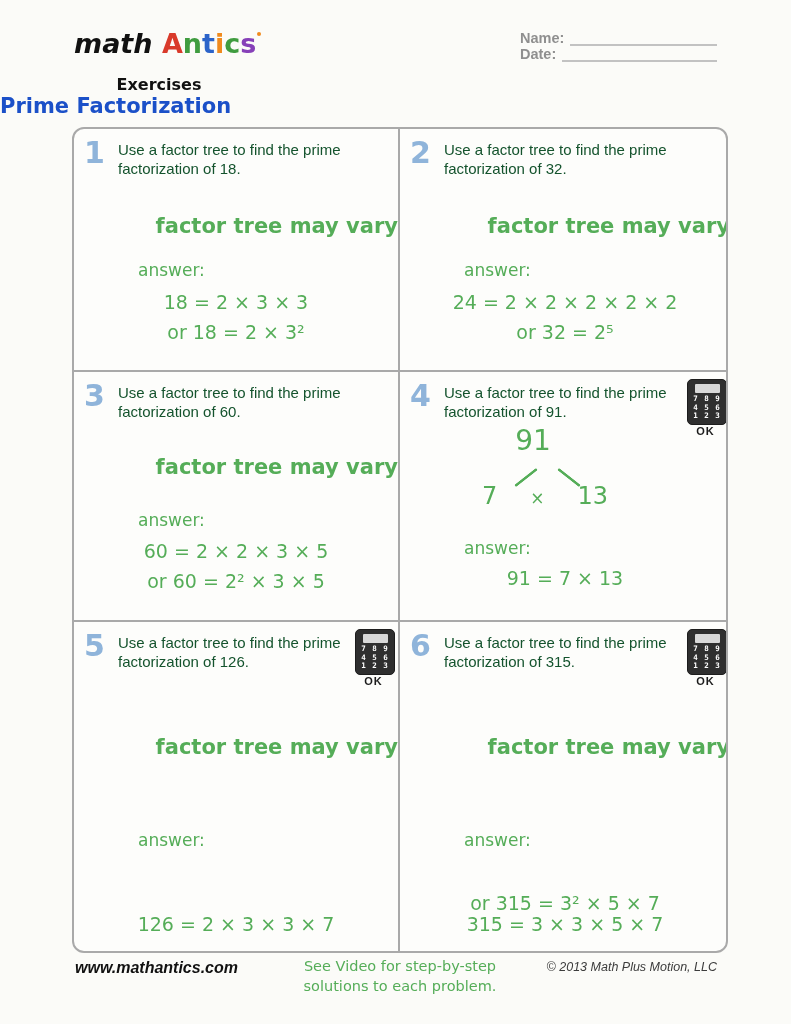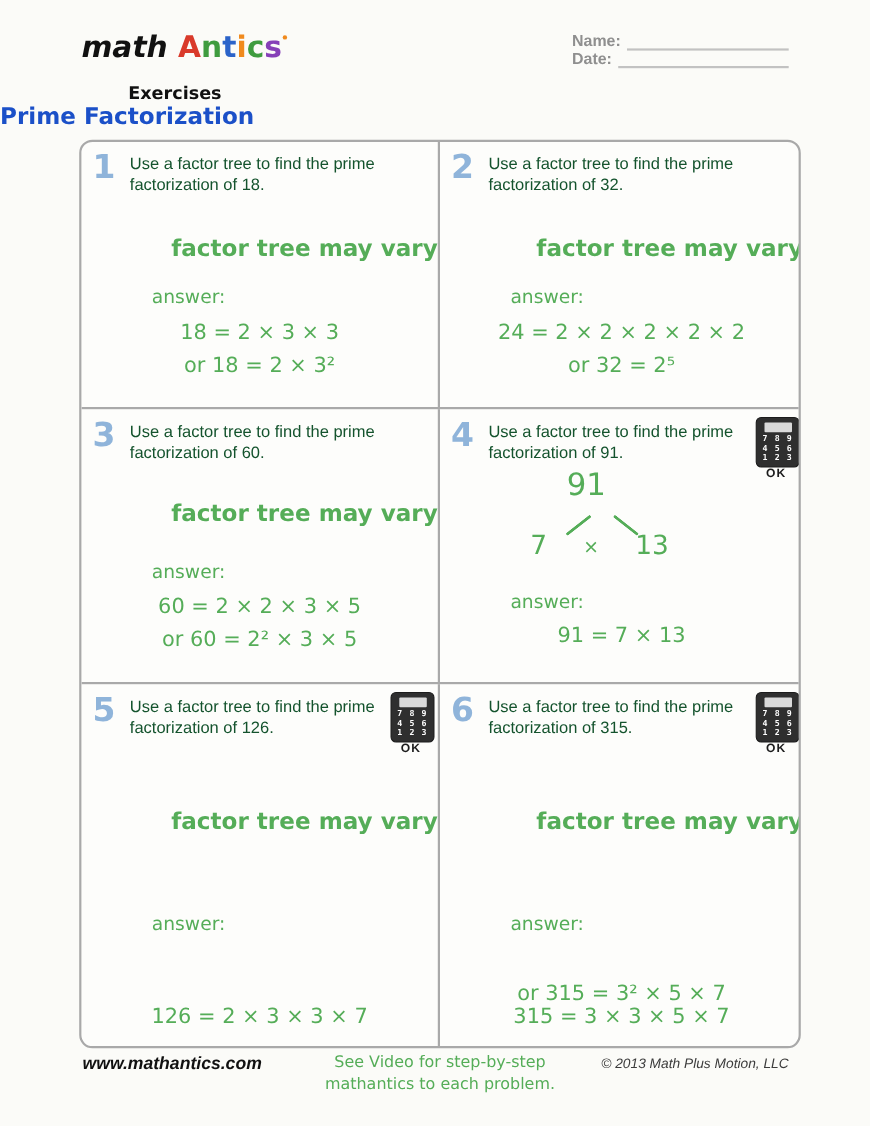--- a/index.html
+++ b/index.html
@@ -214,16 +214,16 @@
     <div class="ans-line n1 green">315 = 3 × 3 × 5 × 7</div>
     <div class="ans-line n2 green">or  315 = 3² × 5 × 7</div>
   </div>
 
 </div>
 
 <div class="footer">
   <div class="footer-site">www.mathantics.com</div>
   <div class="footer-note green">
     <div>See Video for step-by-step</div>
-    <div>mathantics to each problem.</div>
+    <div>solutions to each problem.</div>
   </div>
   <div class="footer-copy">© 2013 Math Plus Motion, LLC</div>
 </div>
 
 </body></html>

